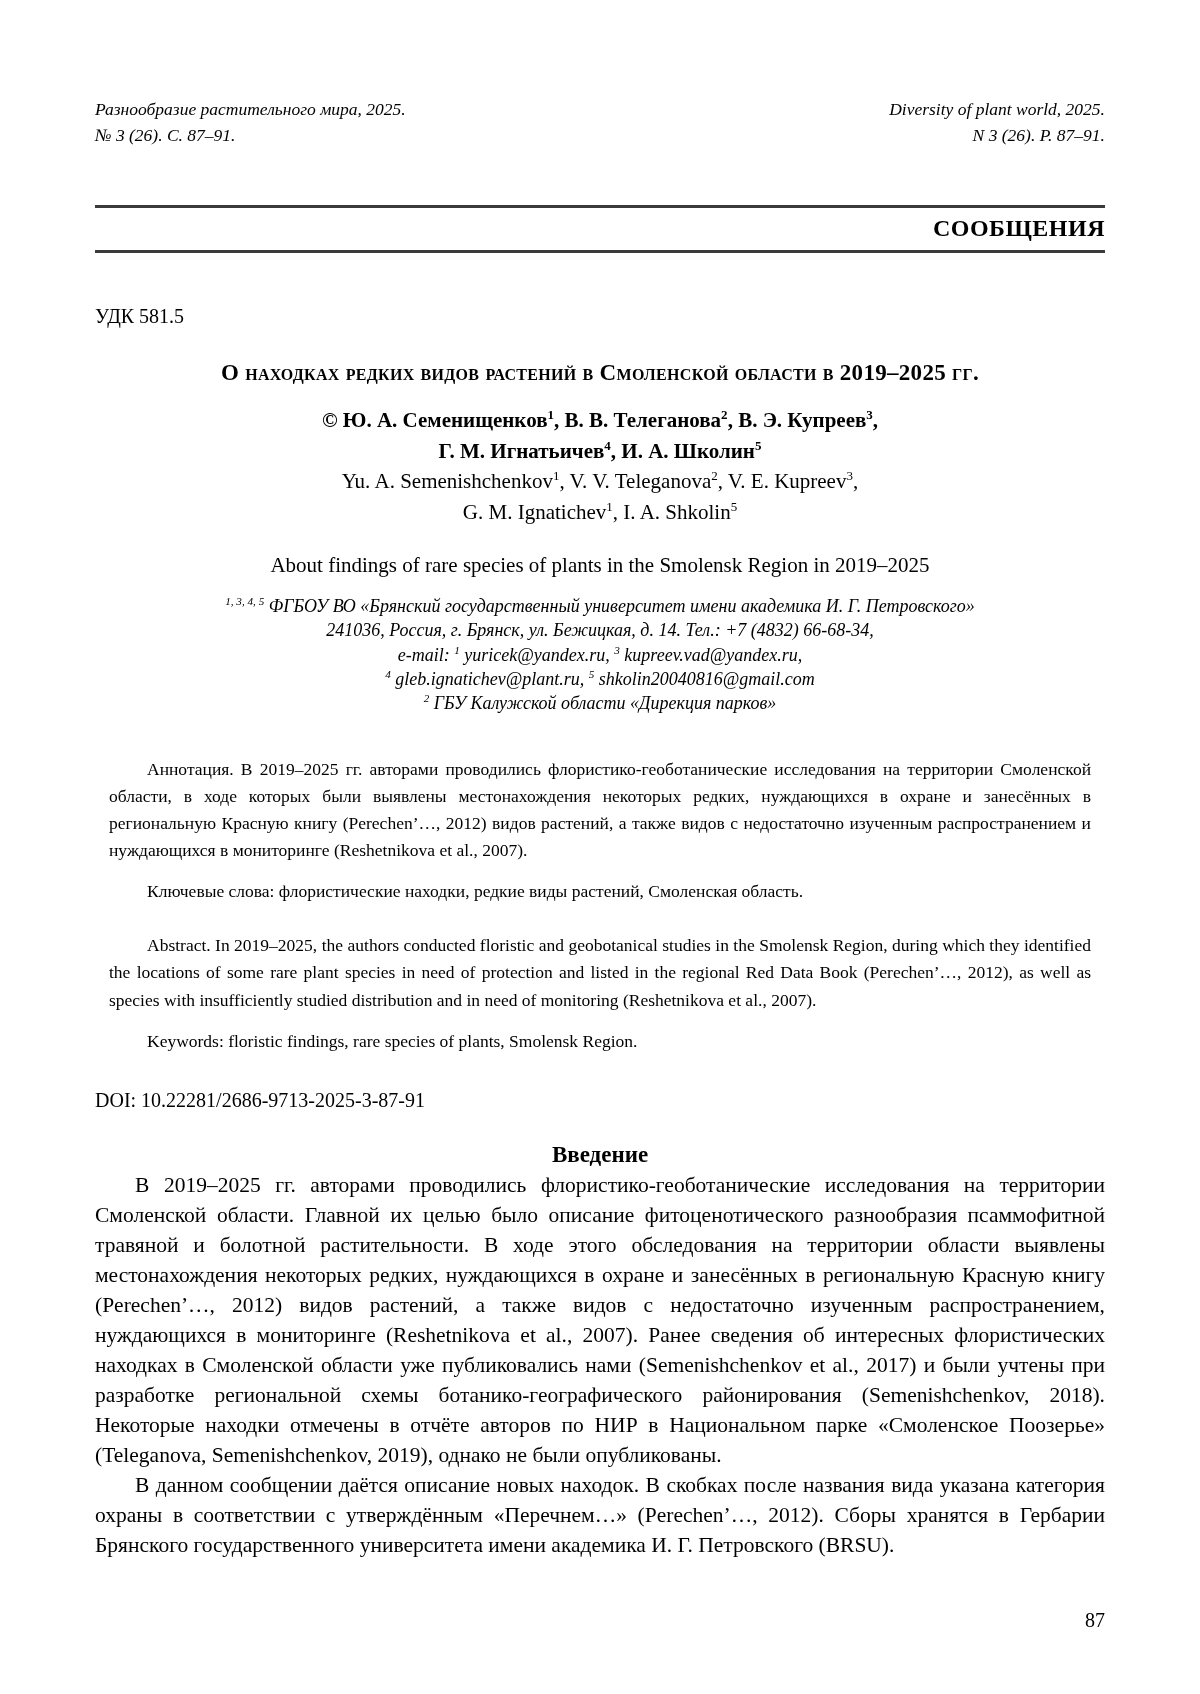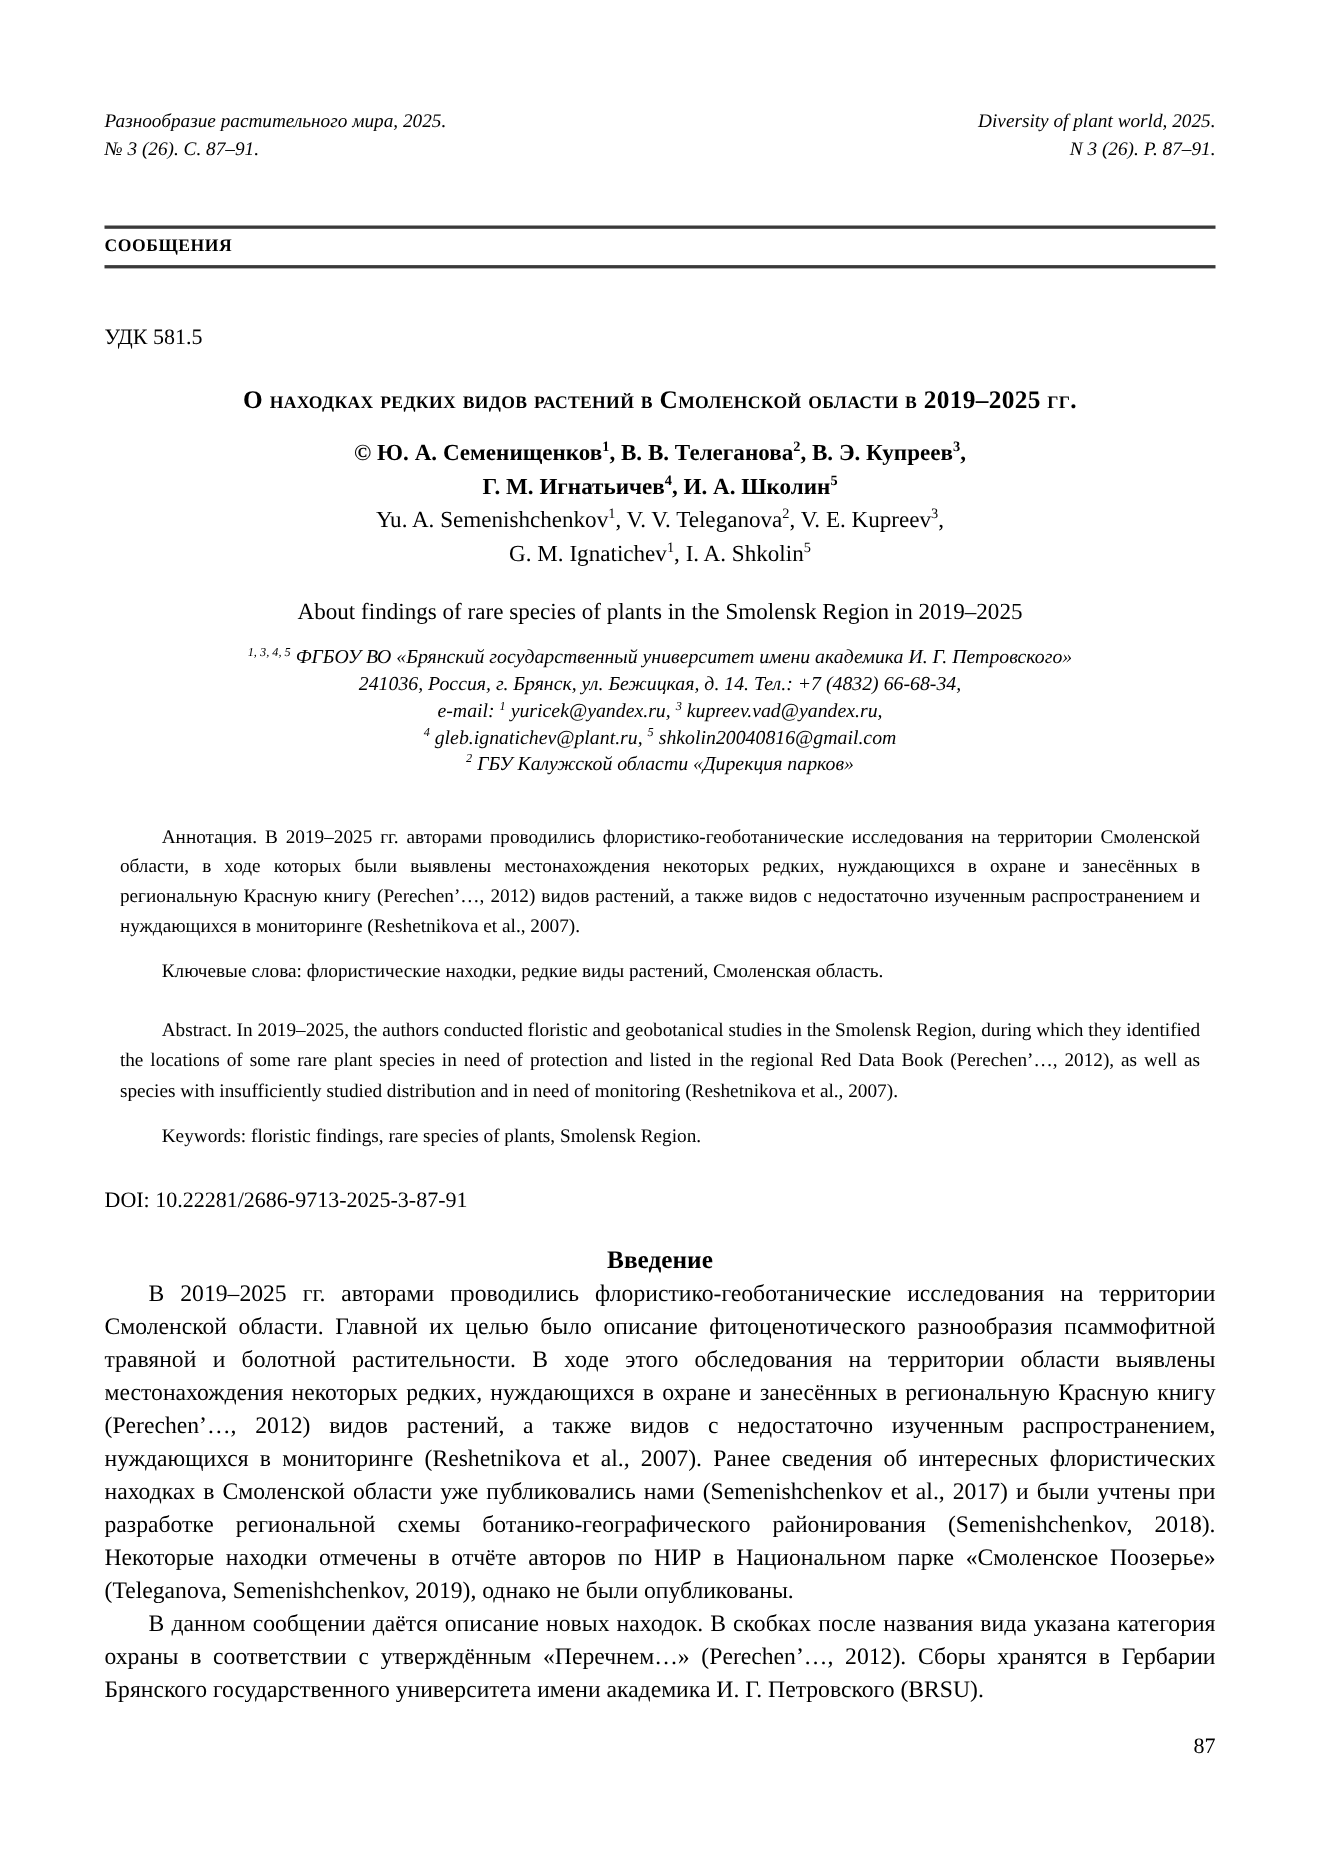--- a/index.html
+++ b/index.html
@@ -19,24 +19,24 @@
   
   .running-head { display: flex; justify-content: space-between; font-style: italic; font-size: 17.5px; line-height: 1.5; }
   .running-head .col-left { text-align: left; }
   .running-head .col-right { text-align: right; }
 
   
   .banner {
     margin-top: 56px;
     border-top: 3px solid #3a3a3a;
     border-bottom: 3px solid #3a3a3a;
-    text-align: left;
+    text-align: right;
     padding: 7px 0 8px 0;
     font-weight: bold;
-    font-size: 16px;
+    font-size: 24px;
     letter-spacing: 0.5px;
   }
 
   .udc { margin-top: 52px; font-size: 20px; }
 
   .article-title {
     margin-top: 30px;
     text-align: center;
     font-weight: bold;
     font-size: 23px;
@@ -61,21 +61,21 @@
 
   .intro-heading { margin-top: 30px; text-align: center; font-weight: bold; font-size: 23px; }
 
   .body-text { font-size: 21.5px; line-height: 30px; text-align: justify; }
   .body-text p { margin: 0; text-indent: 40px; }
   .body-text .p-first { margin-top: 2px; }
 
   .page-number {
     position: absolute;
     right: 95px;
-    bottom: 94px;
+    bottom: 62px;
     font-size: 20px;
   }
 </style>
 </head>
 <body>
 
 <div class="page">
 
   <div class="running-head">
     <div class="col-left">

